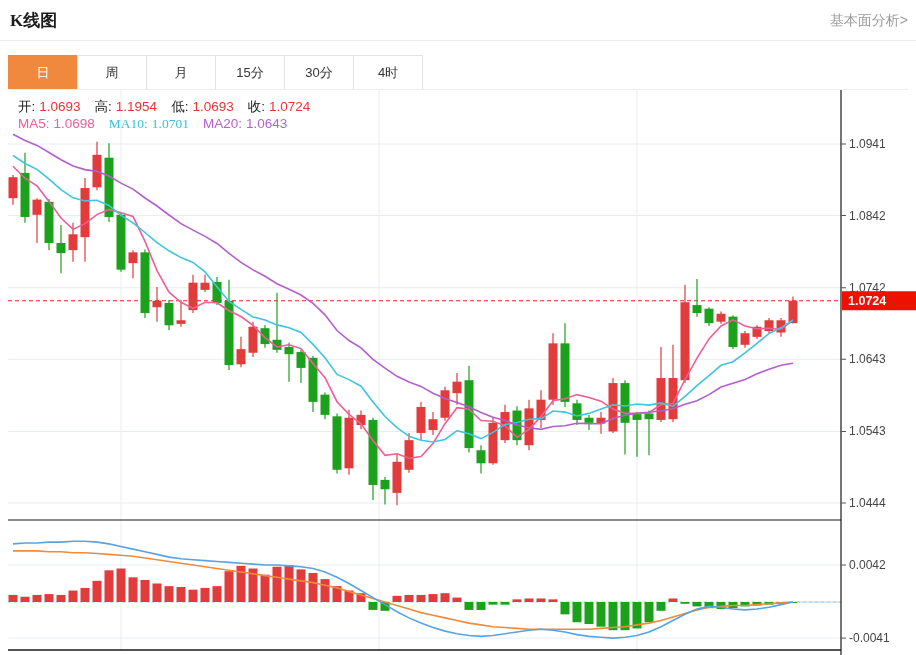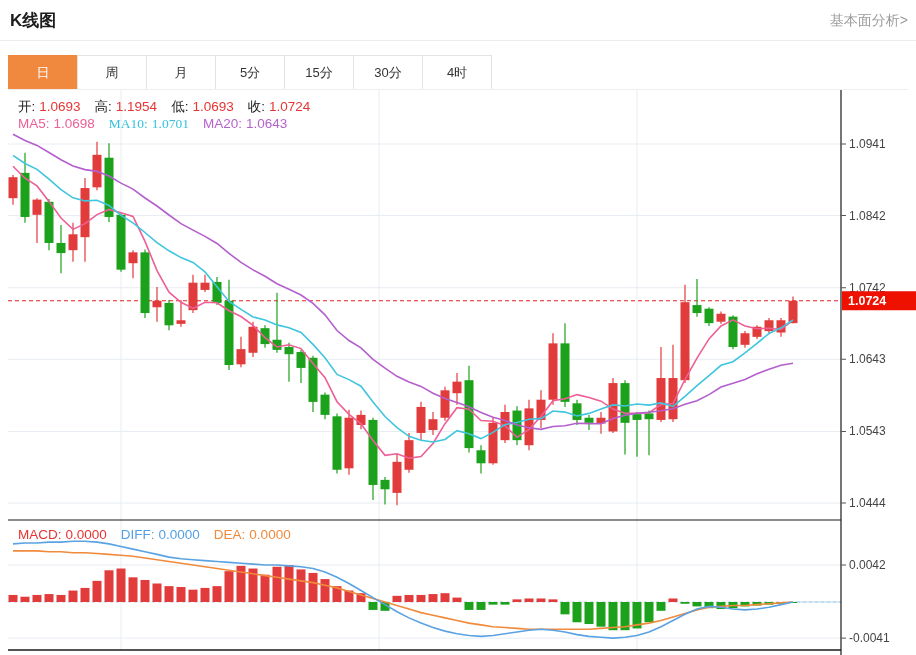--- a/index.html
+++ b/index.html
@@ -1,21 +1,21 @@
 <!DOCTYPE html>
 <html><head>
 <meta charset="utf-8">
 <style>
   * { margin:0; padding:0; box-sizing:border-box; }
   html,body { background:#fff; width:916px; height:655px; overflow:hidden;
     font-family:"Liberation Sans","DejaVu Sans",sans-serif; }
   body { position:relative; }
   
   .header { height:41px; border-bottom:1px solid #ececec; position:relative; }
-  .title { position:absolute; left:10px; top:9px; font-size:17px; font-weight:bold; color:#1c1c1c; }
+  .title { position:absolute; left:10px; top:9px; font-size:17px; font-weight:bold; color:#1c1c1c;font-family:Liberation Serif, serif; }
   .fund-link { position:absolute; right:8px; top:12px; font-size:14px; color:#9a9a9a; cursor:pointer; }
   
   .tabs { position:absolute; left:8px; top:55px; display:flex; }
   .tab { width:70px; height:35px; line-height:33px; text-align:center; font-size:13px; color:#333;
     background:#fff; border:1px solid #e3e3e3; margin-left:-1px; cursor:pointer; }
   .tab:first-child { margin-left:0; }
   .tab.active { background:#f0883e; border-color:#f0883e; color:#fff; }
   .tabs-baseline { position:absolute; left:8px; top:89px; width:900px; height:0;
     border-bottom:1px solid #eeeeee; }
   
@@ -36,21 +36,20 @@
 
 <div class="header">
   <div class="title">K线图</div>
   <div class="fund-link">基本面分析&gt;</div>
 </div>
 
 <div class="tabs" id="tabs">
     <div class="tab active">日</div>
     <div class="tab">周</div>
     <div class="tab">月</div>
-    <div class="tab">5分</div>
     <div class="tab">15分</div>
     <div class="tab">30分</div>
     <div class="tab">4时</div>
   </div>
 <div class="tabs-baseline"></div>
 
 <div id="chart">
   <svg id="chart-svg" width="916" height="565" viewBox="0 90 916 565">
       <g>
         <line x1="8" y1="144" x2="841" y2="144" stroke="#e8edf4" stroke-width="1"></line>
@@ -305,16 +304,13 @@
     </svg>
 
   <div class="legend ohlc-legend">
     <span>开:</span><span class="val gap">1.0693</span><span>高:</span><span class="val gap">1.1954</span><span>低:</span><span class="val gap">1.0693</span><span>收:</span><span class="val">1.0724</span>
   </div>
 
   <div class="legend ma-legend">
     <span class="ma5">MA5:</span><span class="ma5 gap">1.0698</span><span class="ma10">MA10:</span><span class="ma10 gap">1.0701</span><span class="ma20">MA20:</span><span class="ma20">1.0643</span>
   </div>
 
-  <div class="legend macd-legend">
-    <span class="macd-v">MACD:</span><span class="macd-v gap">0.0000</span><span class="diff-v">DIFF:</span><span class="diff-v gap">0.0000</span><span class="dea-v">DEA:</span><span class="dea-v">0.0000</span>
-  </div>
 </div>
 
 </body></html>

